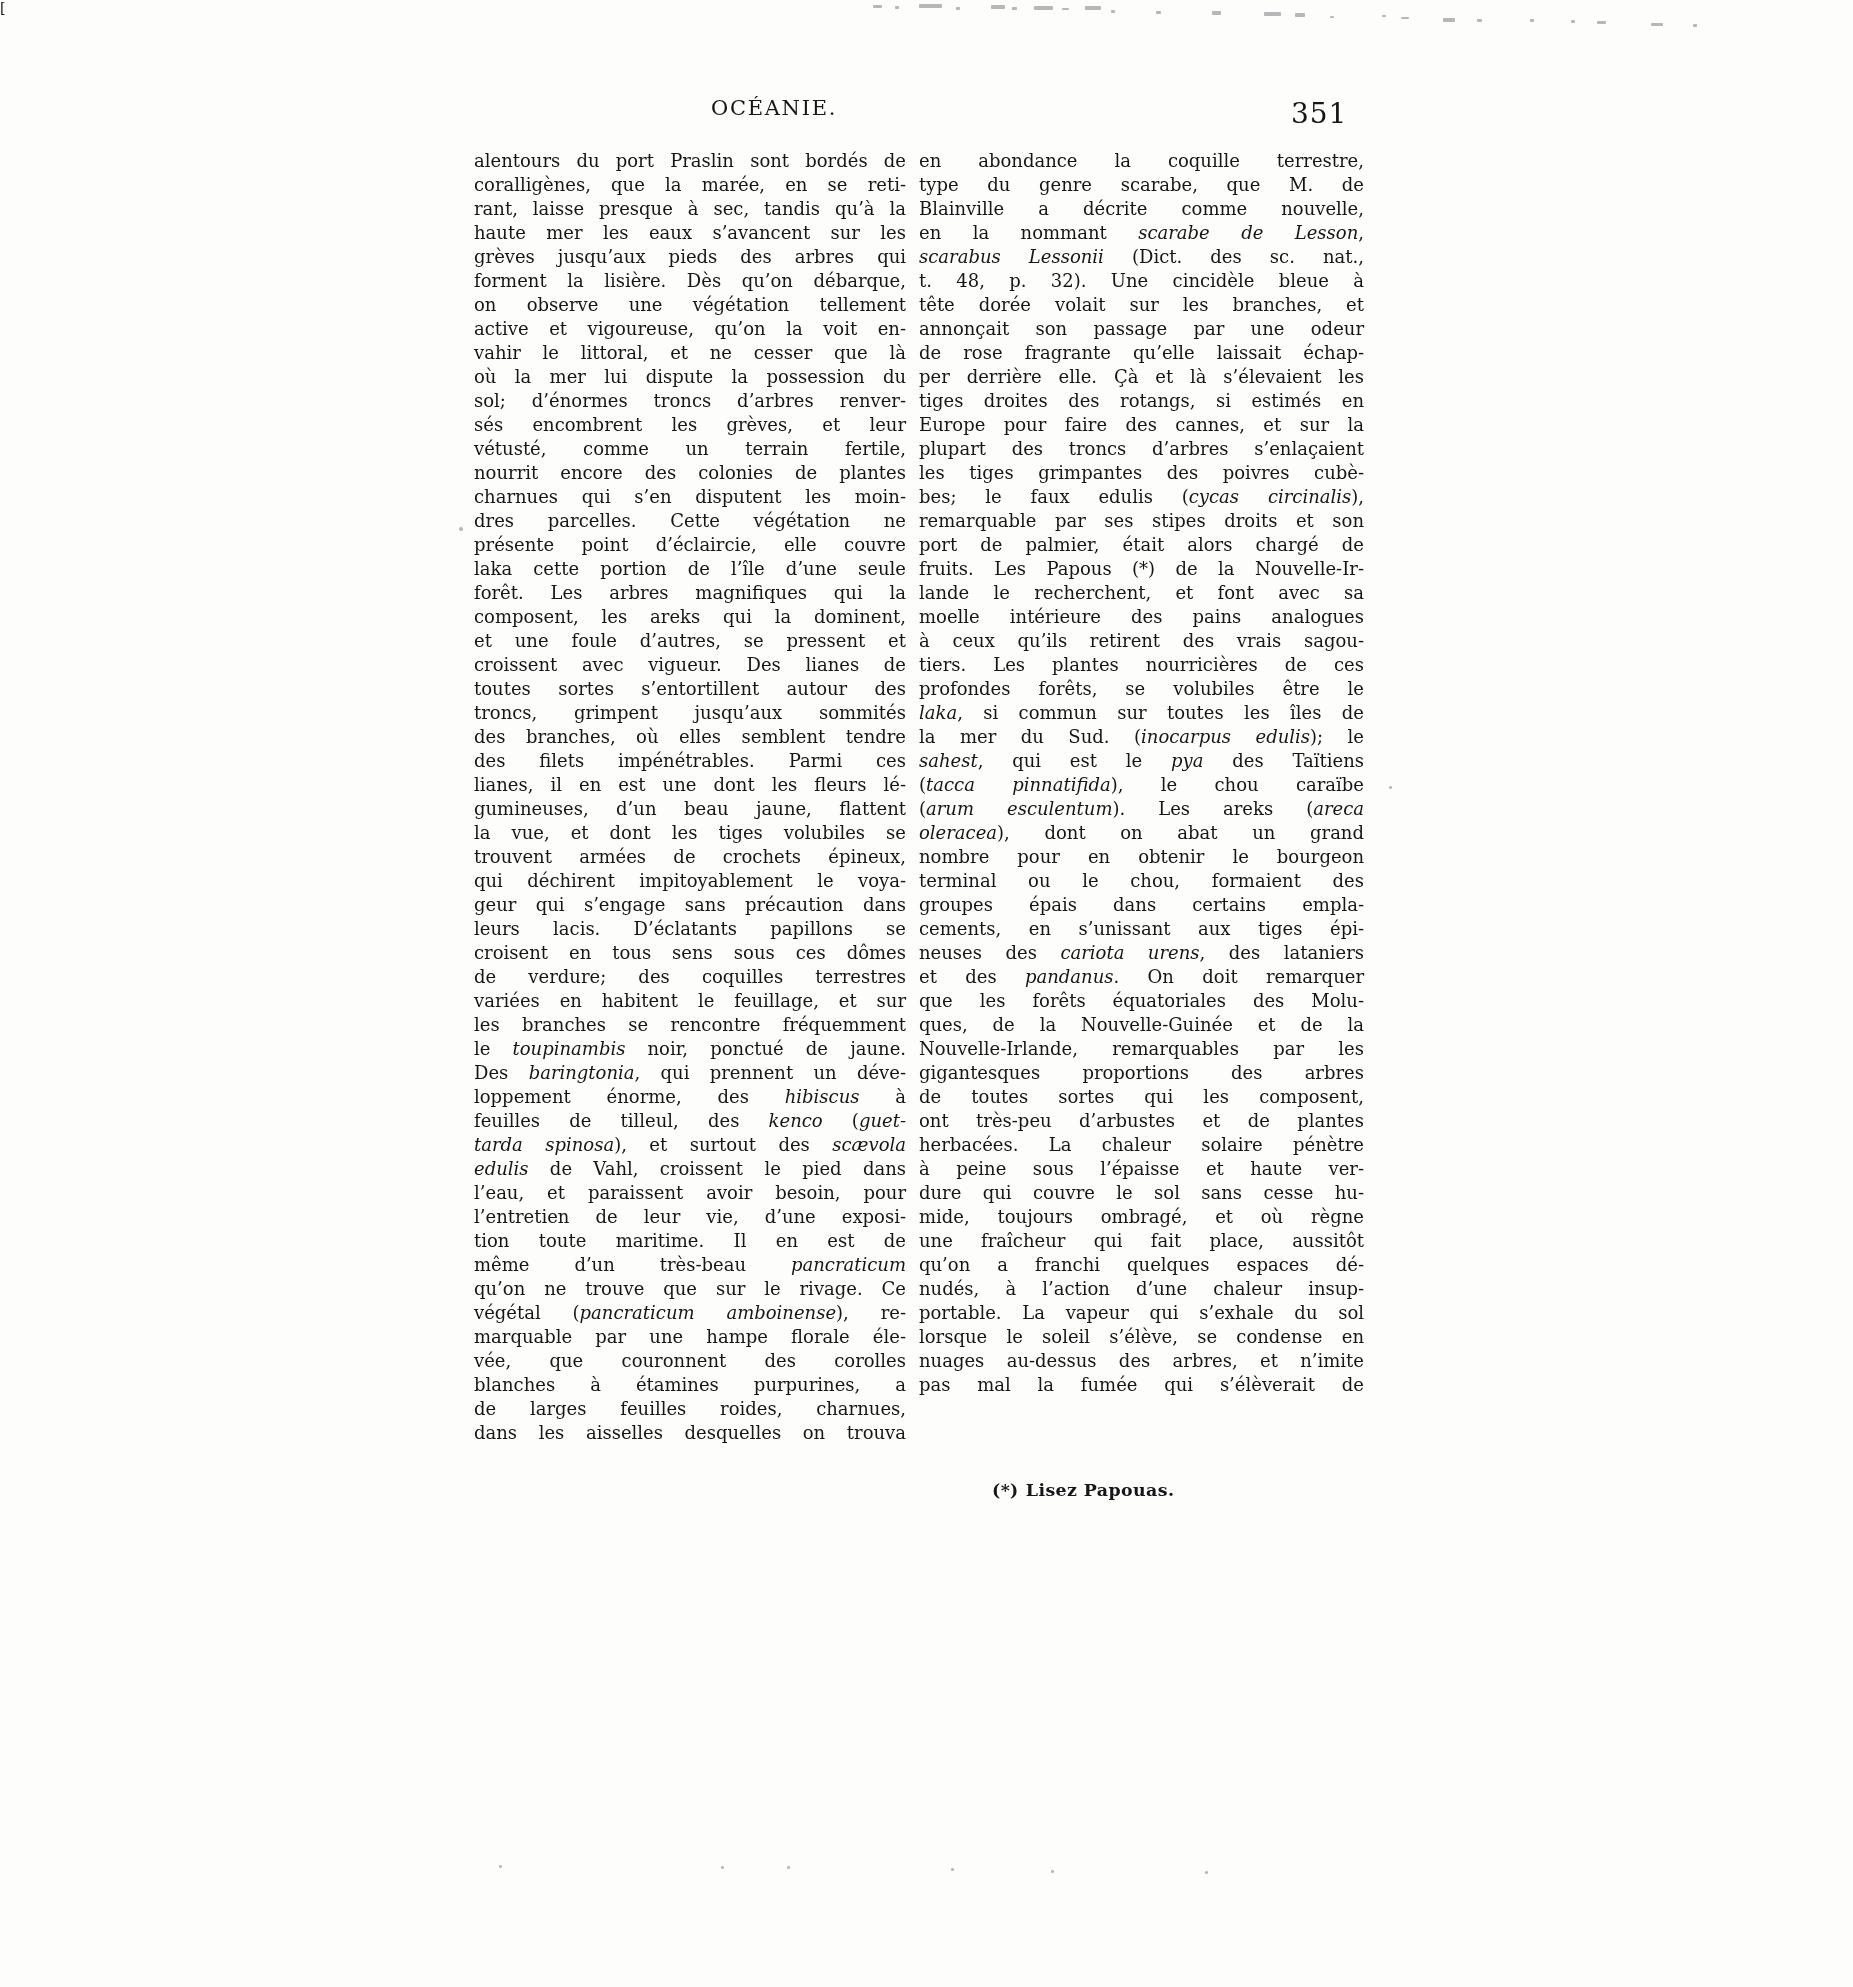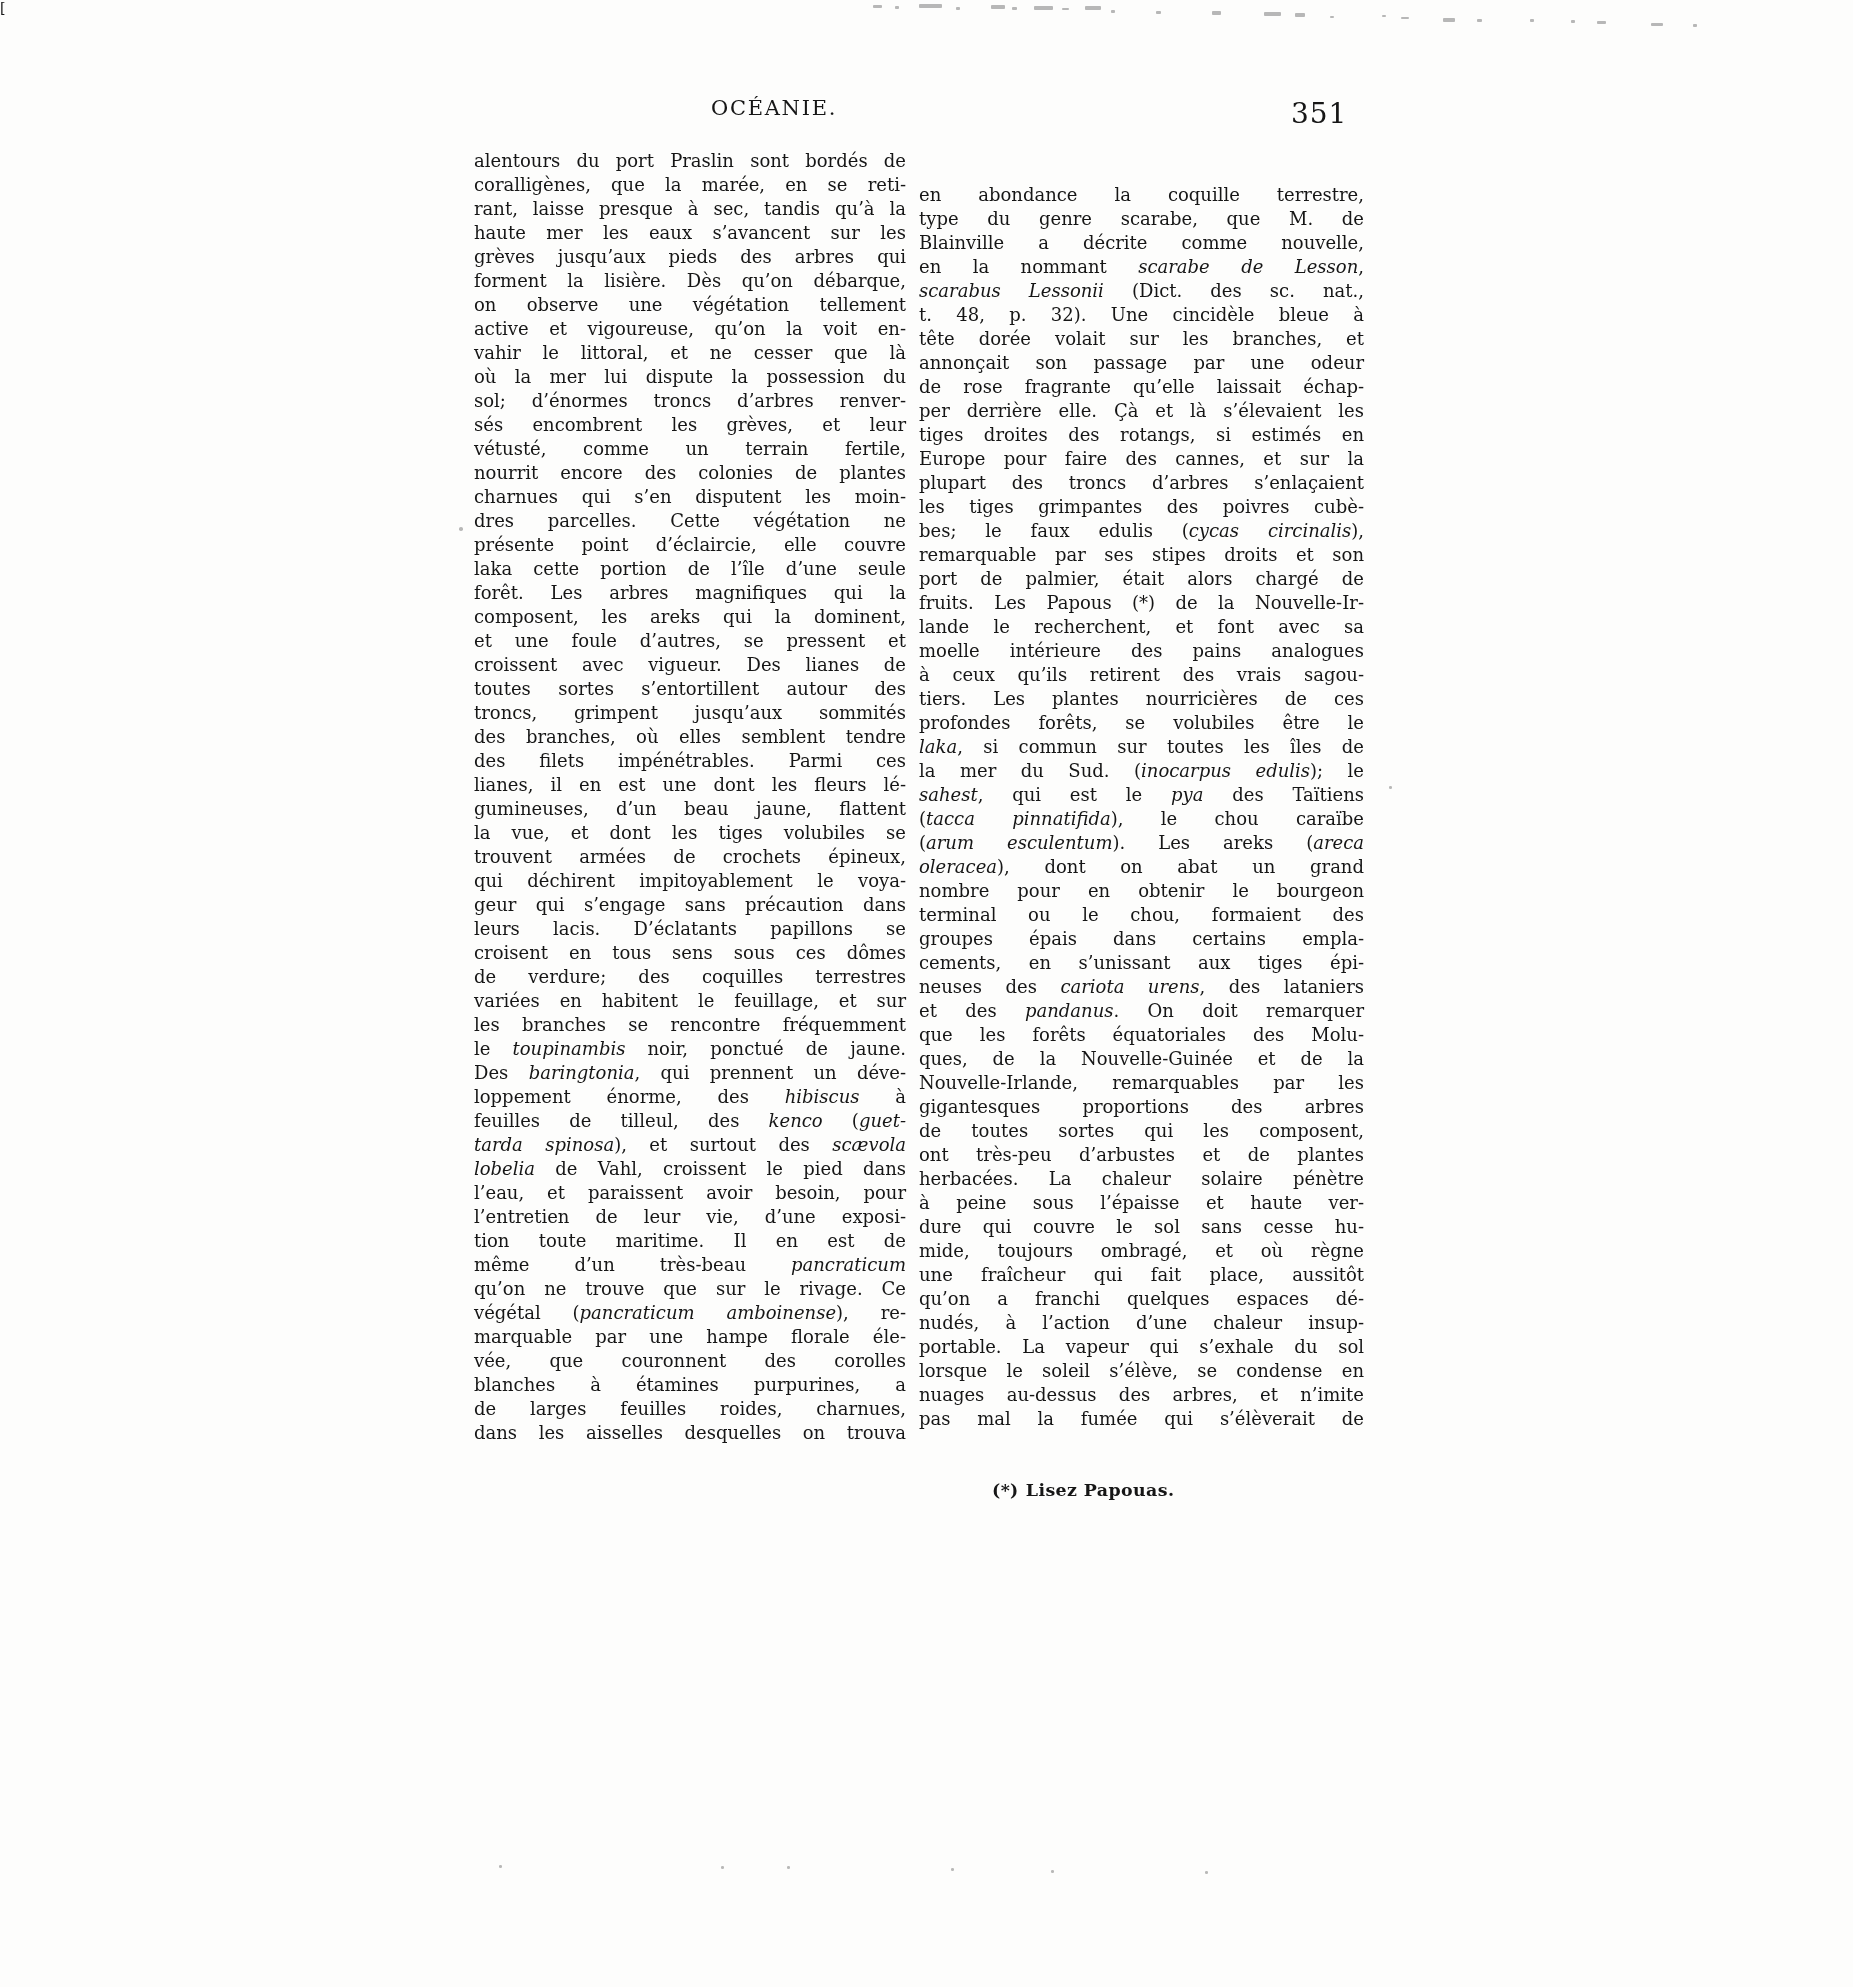--- a/index.html
+++ b/index.html
@@ -13,21 +13,21 @@
     position:absolute; top:96px; left:711px; width:403px;
     text-align:left; font-size:21px; letter-spacing:1.7px;
     white-space:nowrap;
   }
   .page-number {
     position:absolute; top:97px; left:1291px;
     font-size:28px; letter-spacing:0.9px;
   }
   .col { position:absolute; top:149px; }
   .col-left  { left:474px;  width:432px; }
-  .col-right { left:919px; width:445px;margin-top:34px; }
+  .col-right { left:919px; width:445px; }
   .line {
     font-size:18px; line-height:24px; height:24px;
     text-align:justify; text-align-last:justify; text-justify:inter-word;
     white-space:normal;
   }
   .it { font-style:italic; }
   .footnote {
     position:absolute; top:1480px; left:992px;
     font-size:17.4px; letter-spacing:0.4px;
   }
@@ -115,21 +115,21 @@
       <div class="line"><span>leurs lacis. D’éclatants papillons se</span></div>
       <div class="line"><span>croisent en tous sens sous ces dômes</span></div>
       <div class="line"><span>de verdure; des coquilles terrestres</span></div>
       <div class="line"><span>variées en habitent le feuillage, et sur</span></div>
       <div class="line"><span>les branches se rencontre fréquemment</span></div>
       <div class="line"><span>le </span><span class="it">toupinambis</span><span> noir, ponctué de jaune.</span></div>
       <div class="line"><span>Des </span><span class="it">baringtonia</span><span>, qui prennent un déve-</span></div>
       <div class="line"><span>loppement énorme, des </span><span class="it">hibiscus</span><span> à</span></div>
       <div class="line"><span>feuilles de tilleul, des </span><span class="it">kenco</span><span> (</span><span class="it">guet-</span></div>
       <div class="line"><span class="it">tarda spinosa</span><span>), et surtout des </span><span class="it">scævola</span></div>
-      <div class="line"><span class="it">lobelia</span><span> de Vahl, croissent le pied dans</span></div>
+      <div class="line"><span class="it">edulis</span><span> de Vahl, croissent le pied dans</span></div>
       <div class="line"><span>l’eau, et paraissent avoir besoin, pour</span></div>
       <div class="line"><span>l’entretien de leur vie, d’une exposi-</span></div>
       <div class="line"><span>tion toute maritime. Il en est de</span></div>
       <div class="line"><span>même d’un très-beau </span><span class="it">pancraticum</span></div>
       <div class="line"><span>qu’on ne trouve que sur le rivage. Ce</span></div>
       <div class="line"><span>végétal (</span><span class="it">pancraticum amboinense</span><span>), re-</span></div>
       <div class="line"><span>marquable par une hampe florale éle-</span></div>
       <div class="line"><span>vée, que couronnent des corolles</span></div>
       <div class="line"><span>blanches à étamines purpurines, a</span></div>
       <div class="line"><span>de larges feuilles roides, charnues,</span></div>

